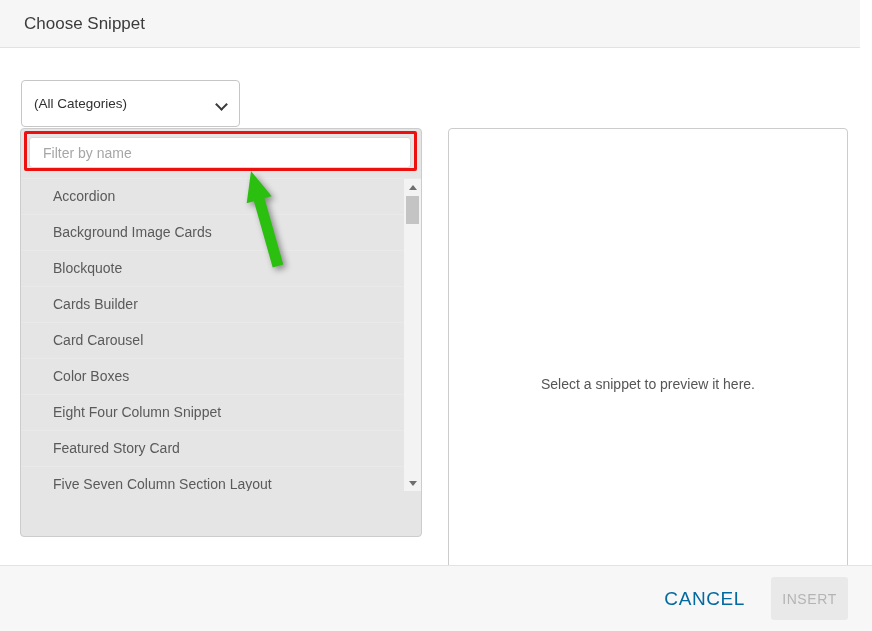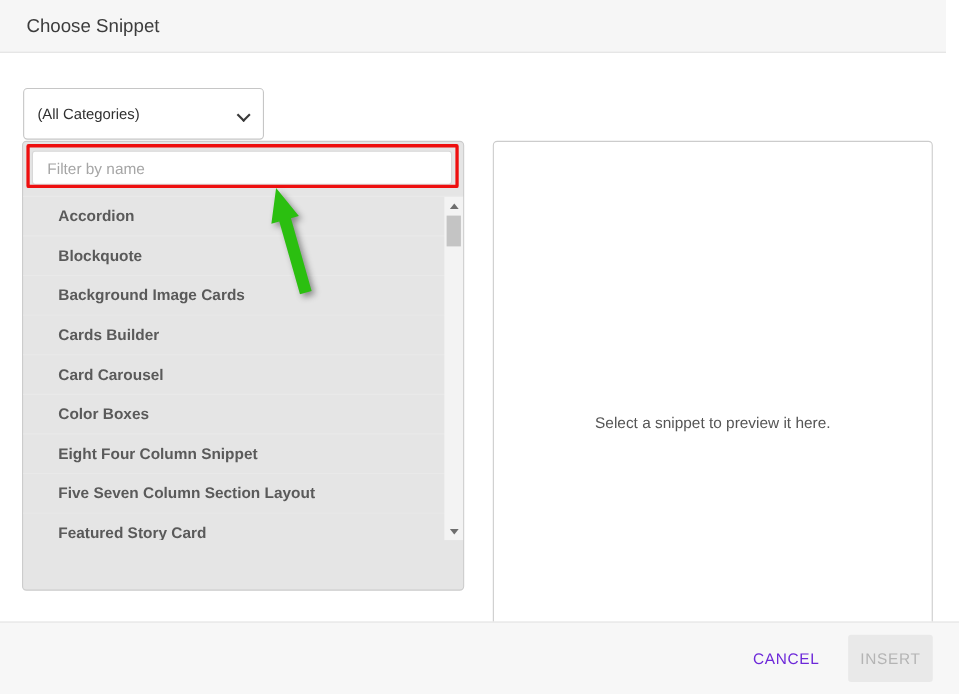--- a/index.html
+++ b/index.html
@@ -55,21 +55,20 @@
   .filter-input::placeholder { color: #a6a6a6; opacity: 1; }
   .red-annotation {
     position: absolute; left: 3px; top: 2px; width: 393px; height: 40px;
     border: 3px solid #ee0f0f; border-radius: 2px;
     pointer-events: none; z-index: 6;
   }
 
   .list-viewport {
     position: absolute; left: 0; top: 50px; width: 400px; height: 312px;
     overflow: hidden;
-    font-weight: bold;
   }
   .snippet-row {
     height: 36px; line-height: 35px; border-bottom: 1px solid #e9e9e9;
     padding-left: 32px; padding-right: 20px;
     font-size: 14px; color: #5a5a5a; cursor: pointer;
     white-space: nowrap; overflow: hidden;
   }
 
   
   .scrollbar {
@@ -106,21 +105,21 @@
   .preview-msg { font-size: 14px; color: #555; }
 
   
   .dlg-footer {
     position: absolute; left: 0; top: 565px; width: 872px; height: 66px;
     background: #f7f7f7; border-top: 1px solid #e3e3e3;
     display: flex; align-items: center; justify-content: flex-end;
     padding-right: 24px; gap: 26px;
   }
   .cancel-btn {
-    background: none; border: none; font-size: 14px; color: #6d28d9;
+    background: none; border: none; font-size: 19px; color: #0369a1;
     letter-spacing: 0.6px; cursor: pointer;
     font-family: "Liberation Sans", "DejaVu Sans", sans-serif;
   }
   .insert-btn {
     width: 77px; height: 43px; background: #e9e9e9; border: none;
     border-radius: 3px; font-size: 14px; color: #b4b4b4;
     letter-spacing: 0.6px; cursor: default;
     font-family: "Liberation Sans", "DejaVu Sans", sans-serif;
   }
 
@@ -146,42 +145,42 @@
 <div class="left-panel">
   <div class="filter-area">
     <input class="filter-input" type="text" value="" placeholder="Filter by name" style="">
     <div class="red-annotation" style="border-color: rgb(238, 15, 15);"></div>
   </div>
   <div class="list-viewport">
       <div class="snippet-row">
     <span>Accordion</span>
   </div>
       <div class="snippet-row">
+    <span>Background Image Cards</span>
+  </div>
+      <div class="snippet-row">
     <span>Blockquote</span>
   </div>
       <div class="snippet-row">
-    <span>Background Image Cards</span>
-  </div>
-      <div class="snippet-row">
     <span>Cards Builder</span>
   </div>
       <div class="snippet-row">
     <span>Card Carousel</span>
   </div>
       <div class="snippet-row">
     <span>Color Boxes</span>
   </div>
       <div class="snippet-row">
     <span>Eight Four Column Snippet</span>
   </div>
       <div class="snippet-row">
+    <span>Featured Story Card</span>
+  </div>
+      <div class="snippet-row">
     <span>Five Seven Column Section Layout</span>
-  </div>
-      <div class="snippet-row">
-    <span>Featured Story Card</span>
   </div>
     </div>
   <div class="scrollbar">
     <div class="scroll-btn up">
         <span class="tri-up"></span>
       </div>
     <div class="scroll-thumb"></div>
     <div class="scroll-btn down">
         <span class="tri-down"></span>
       </div>

